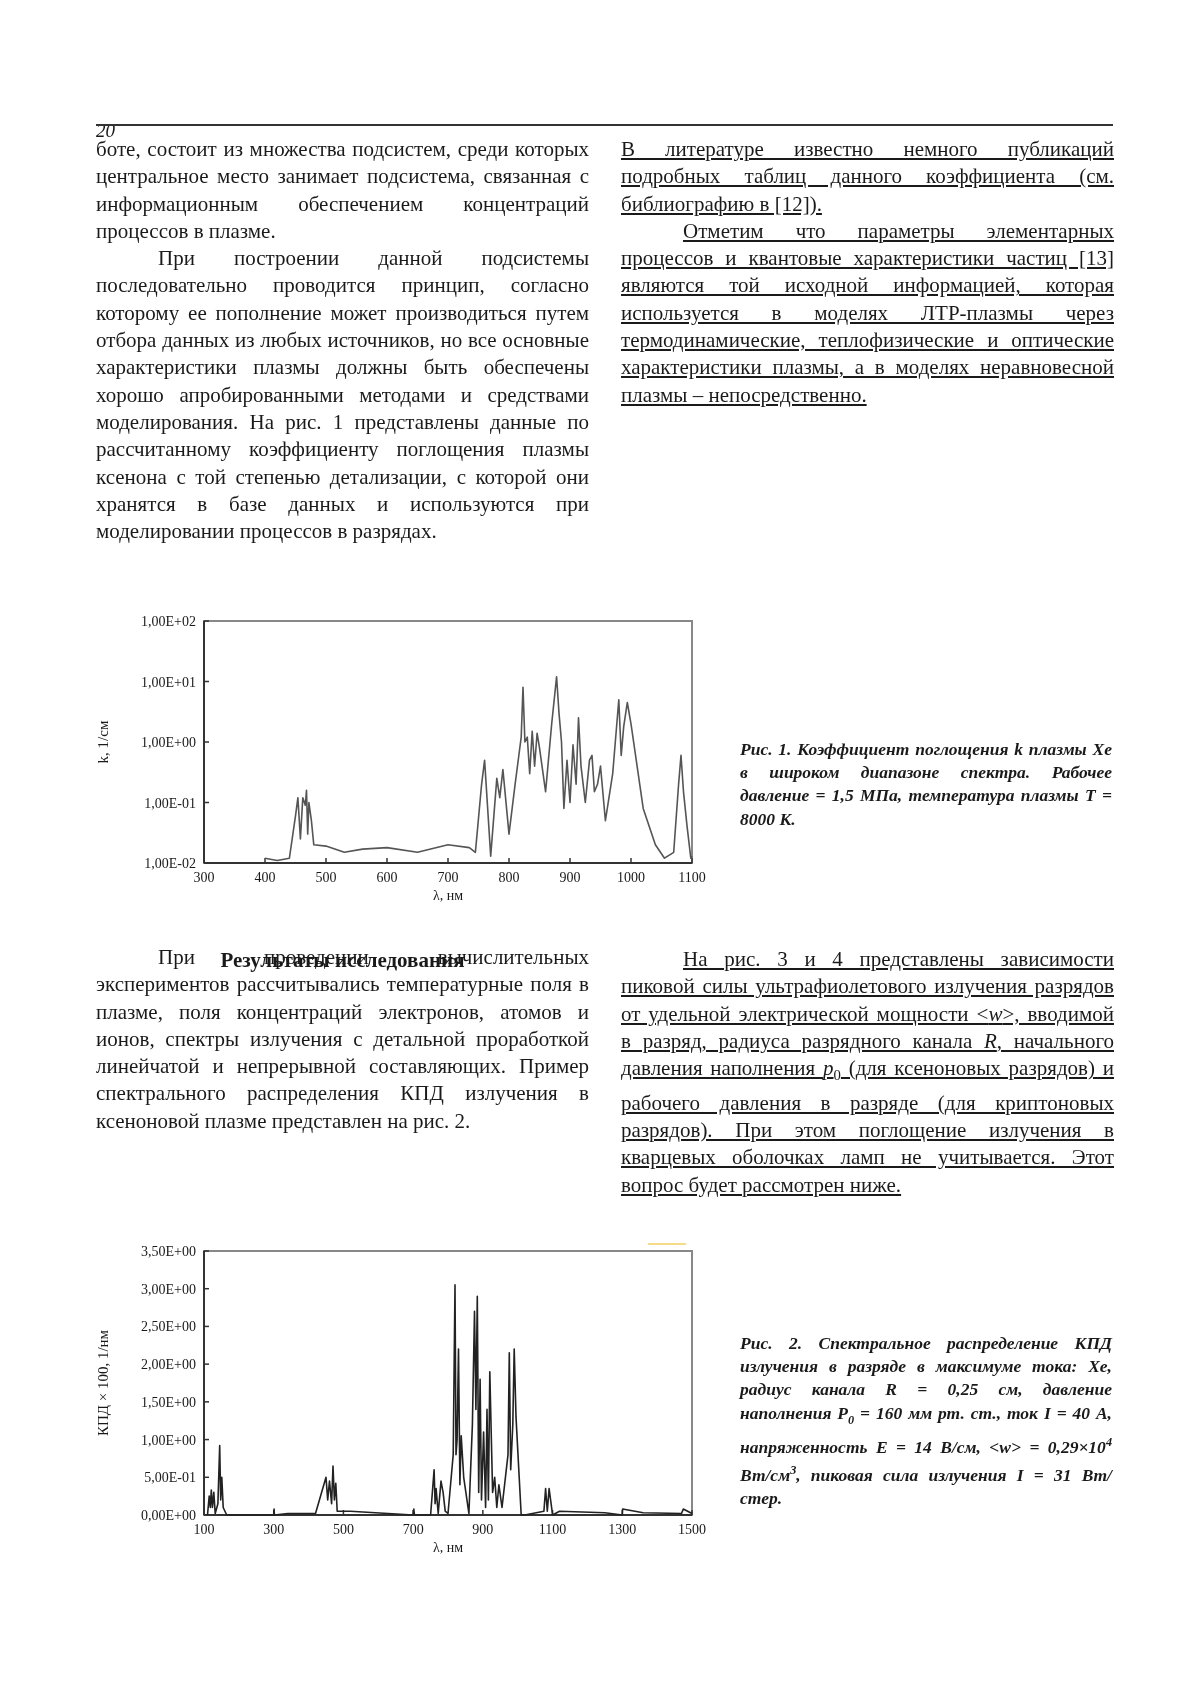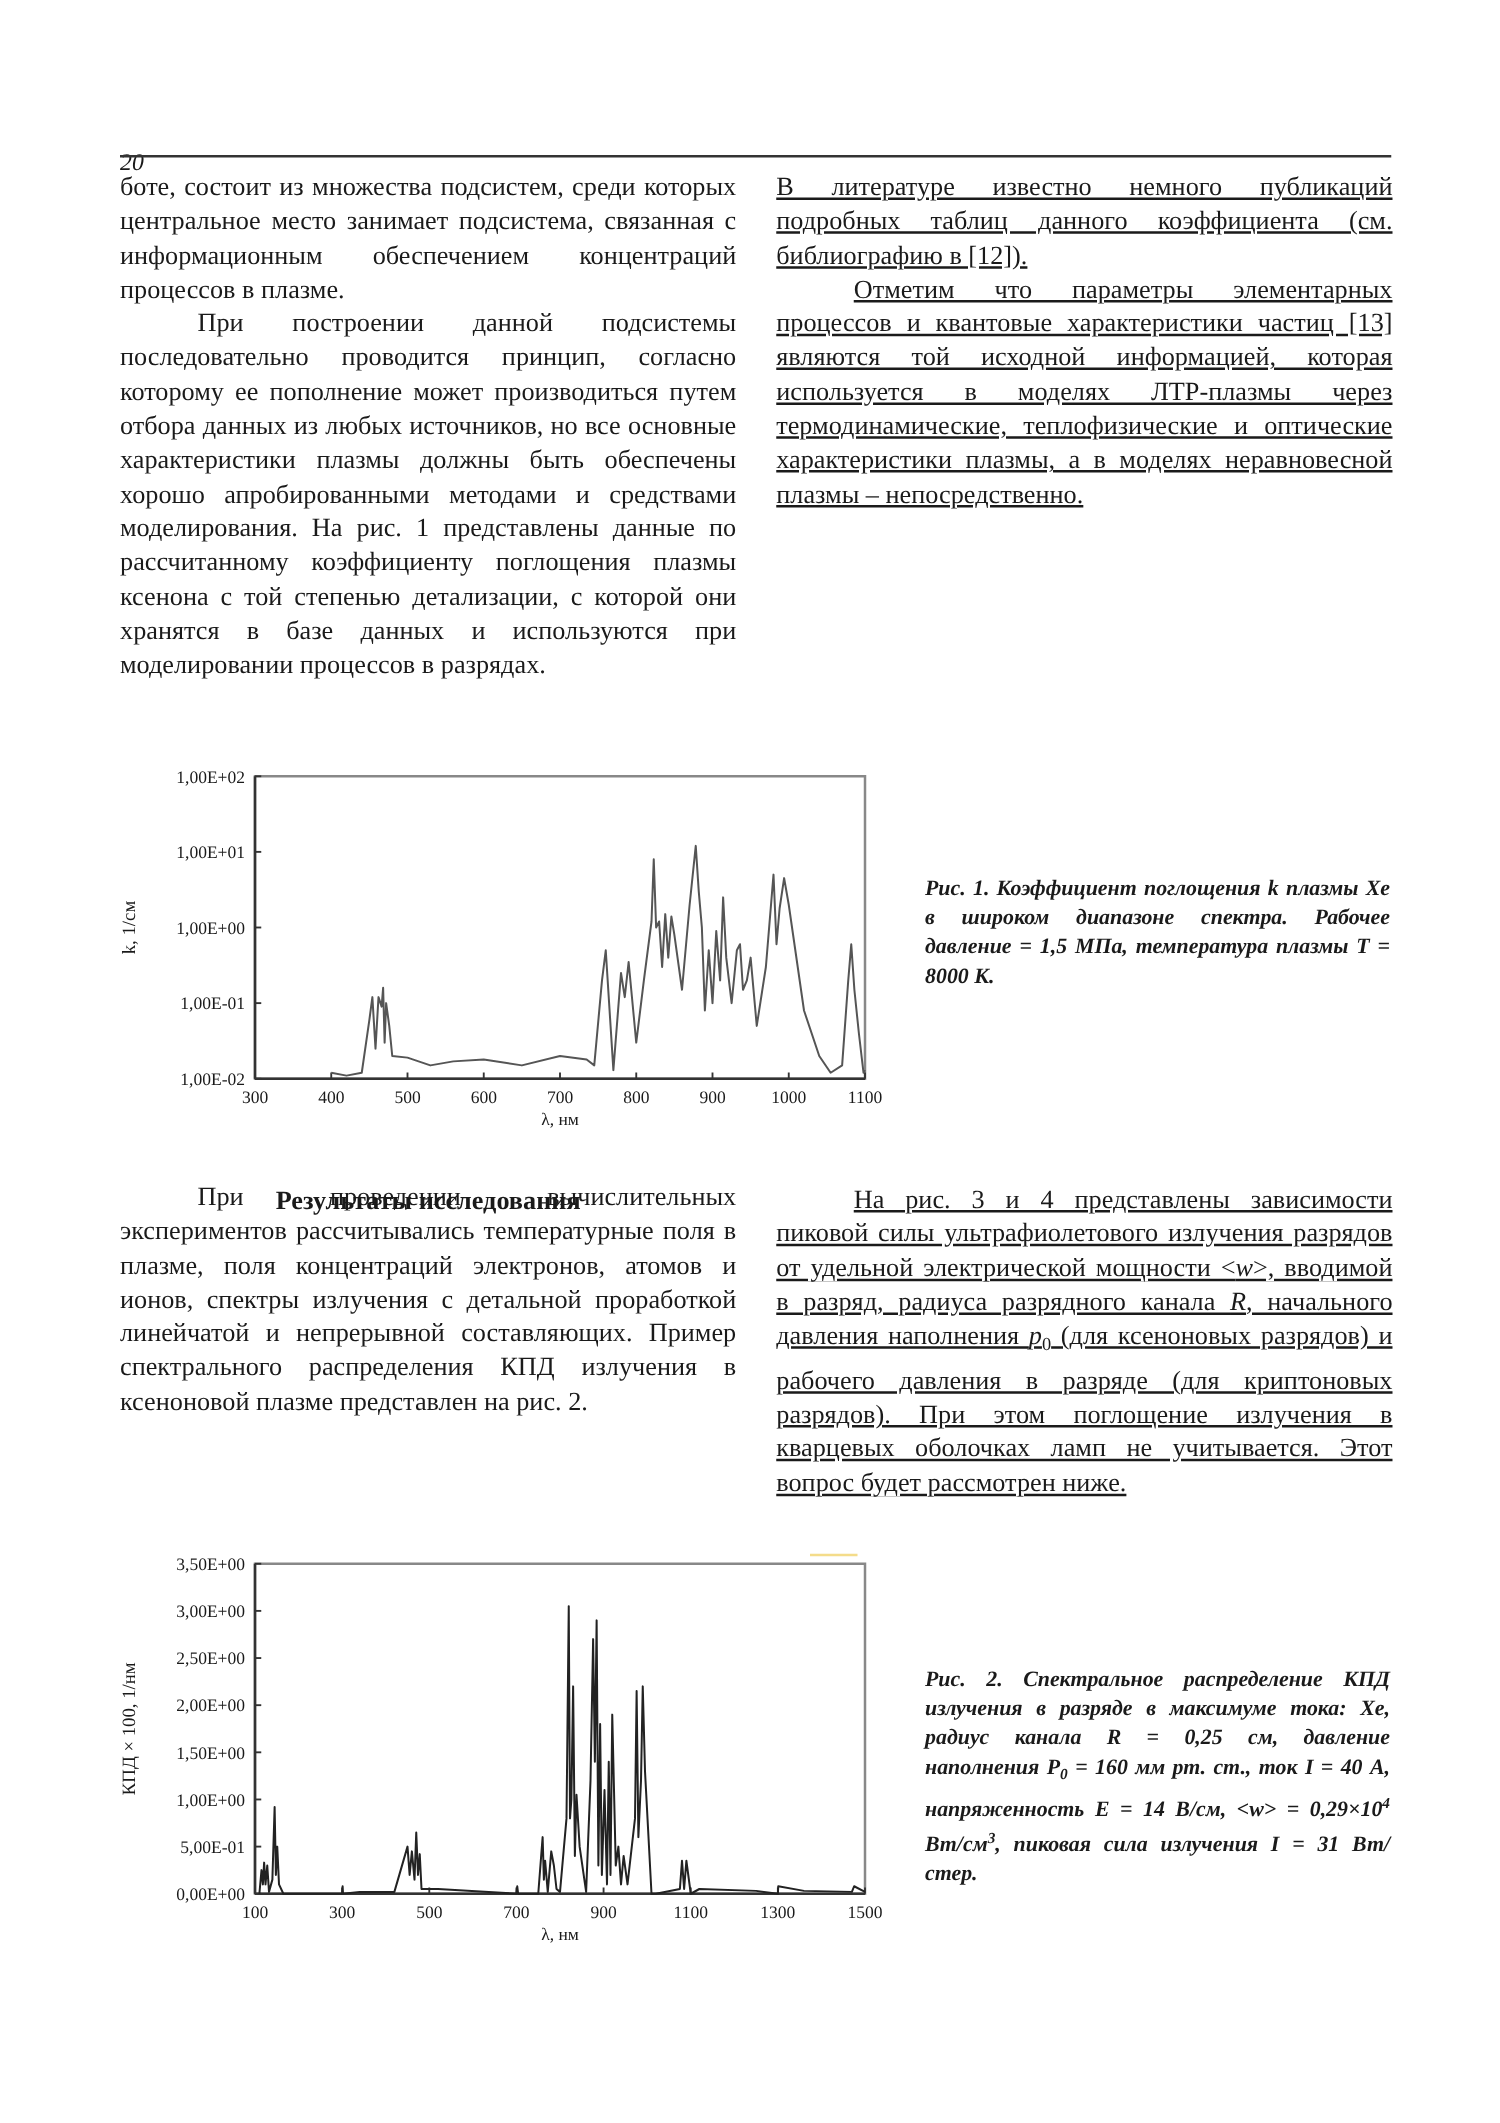--- a/index.html
+++ b/index.html
@@ -113,21 +113,21 @@
       <line x1="622.2857142857142" y1="1515" x2="622.2857142857142" y2="1510" stroke="#333" stroke-width="1.5"></line>
       <text x="622.2857142857142" y="1534" text-anchor="middle" font-size="14">1300</text>
       <line x1="692" y1="1515" x2="692" y2="1510" stroke="#333" stroke-width="1.5"></line>
       <text x="692" y="1534" text-anchor="middle" font-size="14">1500</text>
       <text x="448" y="1552" text-anchor="middle" font-size="14">λ, нм</text>
       <text x="108" y="1383" text-anchor="middle" font-size="15" transform="rotate(-90 108 1383)" font-style="normal">КПД × 100, 1/нм</text>
       <path d="M207.5 1515.0 L209.2 1496.1 L210.3 1507.5 L211.3 1490.1 L212.4 1507.5 L213.8 1492.4 L215.2 1513.5 L217.9 1503.7 L219.7 1445.6 L220.7 1499.9 L221.8 1477.3 L223.2 1507.5 L226.7 1515.0 L238.9 1515.0 L273.7 1515.0 L274.1 1509.0 L274.4 1515.0 L287.7 1513.5 L315.5 1513.5 L326.0 1477.3 L327.7 1499.9 L329.5 1481.1 L331.6 1503.7 L333.0 1466.0 L334.4 1499.9 L335.8 1483.3 L337.2 1511.2 L343.4 1511.2 L350.4 1511.2 L413.1 1515.0 L413.8 1509.0 L414.5 1515.0 L430.6 1515.0 L434.1 1469.7 L435.1 1503.7 L436.1 1488.6 L438.2 1513.5 L441.0 1481.1 L443.1 1492.4 L445.2 1511.2 L448.0 1513.5 L453.2 1454.7 L455.0 1284.9 L456.0 1454.7 L457.1 1439.6 L458.5 1349.1 L459.9 1484.8 L461.2 1435.8 L463.7 1477.3 L468.9 1513.5 L472.4 1424.5 L474.5 1311.3 L475.9 1409.4 L477.3 1296.3 L478.7 1492.4 L480.1 1379.2 L481.5 1499.9 L483.6 1432.0 L485.6 1507.5 L487.0 1409.4 L488.4 1499.9 L489.8 1371.7 L492.6 1492.4 L494.7 1477.3 L496.8 1507.5 L498.9 1484.8 L502.0 1507.5 L508.0 1454.7 L509.3 1352.8 L510.7 1469.7 L512.8 1424.5 L514.2 1349.1 L516.0 1416.9 L521.2 1515.0 L524.7 1515.0 L543.9 1511.2 L545.6 1488.6 L547.3 1511.2 L549.1 1488.6 L552.6 1515.0 L559.5 1511.2 L604.9 1512.7 L622.3 1515.0 L622.6 1509.0 L643.2 1512.7 L681.5 1513.5 L683.3 1509.0 L692.0 1513.5 " fill="none" stroke="#222222" stroke-width="1.6" stroke-linejoin="round"></path>
     </g>
 </svg>
 
-<div class="abs caption" style="left:740px; top:699px; width:372px;">
+<div class="abs caption" style="left:740px; top:738px; width:372px;">
   <p>Рис. 1. Коэффициент поглощения k плазмы Xe в широком диапазоне спектра. Рабочее давление = 1,5 МПа, температура плазмы T = 8000 К.</p>
 </div>
 
 <div class="abs section-title" style="left:96px; width:493px; top:948px;">Результаты исследования</div>
 
 <div class="abs col col-left" style="top:944px;">
   <p class="indent">При проведении вычислительных экспериментов рассчитывались температурные поля в плазме, поля концентраций электронов, атомов и ионов, спектры излучения с детальной проработкой линейчатой и непрерывной составляющих. Пример спектрального распределения КПД излучения в ксеноновой плазме представлен на рис. 2.</p>
 </div>
 
 <div class="abs col col-right" style="top:946px;">

